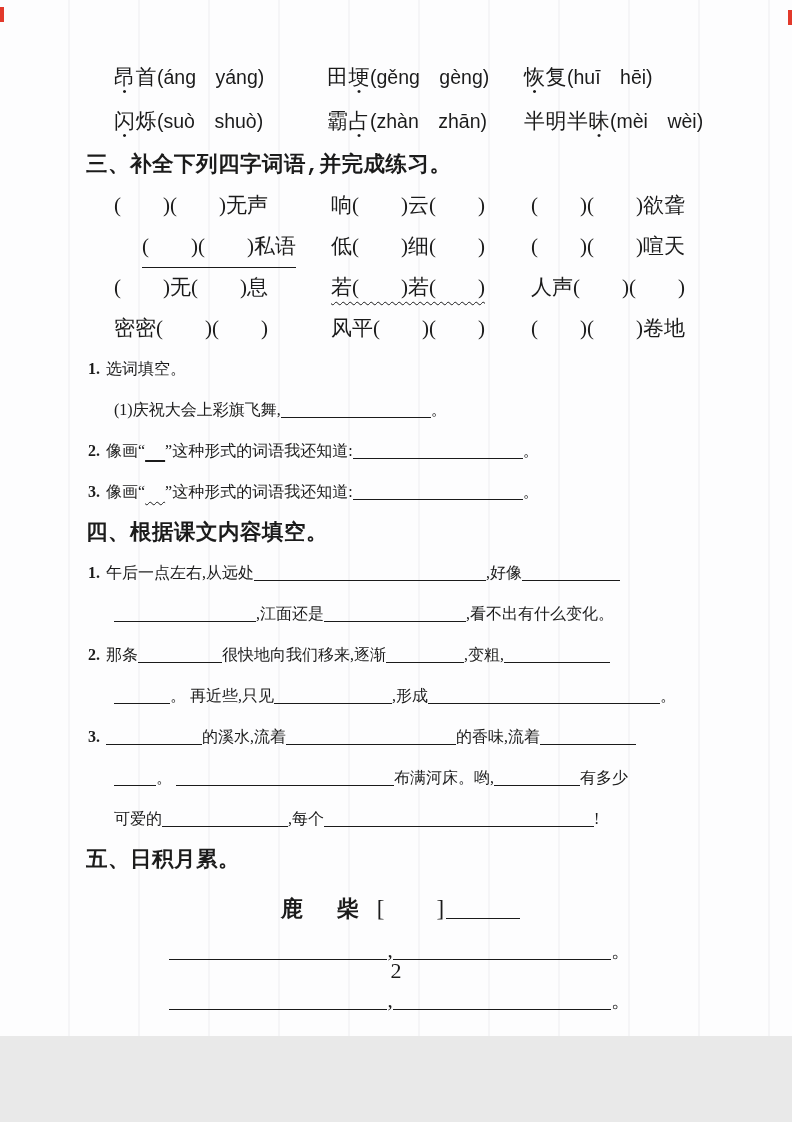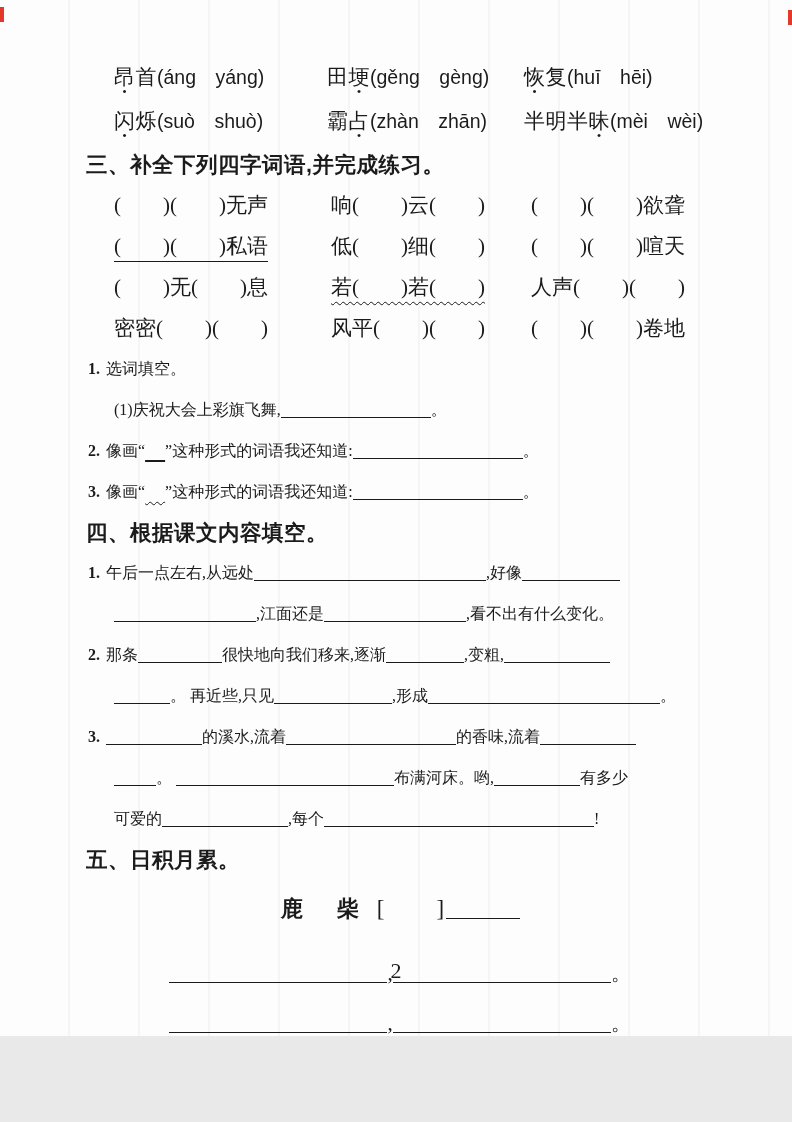--- a/index.html
+++ b/index.html
@@ -26,52 +26,52 @@
   .py-word{letter-spacing:.5px;}
   .py-char{position:relative;display:inline-block;}
   .py-char.dotted::after{
     content:"•";position:absolute;left:50%;bottom:-15px;
     transform:translateX(-50%);font-size:13px;color:#1b1b1b;
   }
   .py-pinyin{font-family:"Liberation Sans","DejaVu Sans",sans-serif;font-size:19.5px;}
 
   
   .sec-heading{
-    font-family:Liberation Sans, sans-serif;
+    font-family:Liberation Mono, monospace;
     font-weight:700;font-size:21.5px;line-height:30px;
     margin:14px 0 10px -2px;letter-spacing:.5px;
   }
 
   
   .idiom-row{display:flex;margin:0 0 11px 26px;font-size:21px;line-height:30px;}
   .idiom-col0{width:217px;}
   .idiom-col1{width:200px;}
   .idiom-col2{flex:1;}
   .idiom-item{white-space:nowrap;text-align:right;}
-  .u-solid{border-bottom:1.6px solid #1b1b1b;padding-bottom:3px;}
+  .u-solid{border-bottom:1.6px solid #1b1b1b;padding-bottom:9px;margin-left:28px;}
   .u-wavy{text-decoration:underline;text-decoration-style:wavy;
           text-decoration-thickness:1px;text-underline-offset:7px;}
 
   
   .qline{font-size:16px;line-height:30px;margin-bottom:11px;white-space:nowrap;}
   .qnum{font-weight:700;margin-right:6px;}
   .qbody{display:inline;}
   .indent{margin-left:26px;}
   .blank{display:inline-block;border-bottom:1.6px solid #1b1b1b;height:20px;
          vertical-align:-3px;}
   .inline-line{white-space:pre;}
   .inline-line.solid{text-decoration:underline;text-decoration-thickness:1.5px;
                      text-underline-offset:4px;}
   .inline-line.wavy{text-decoration:underline;text-decoration-style:wavy;
                     text-decoration-thickness:1px;text-underline-offset:4px;}
   .sub-gap{margin-top:0;}
 
   
   .poem{text-align:center;margin-top:18px;}
-  .poem-title-line{font-size:22px;margin:10px 0 35px 0;}
+  .poem-title-line{font-size:22px;margin:10px 0 12px 0;}
   .poem-title{font-family:"Liberation Sans","DejaVu Sans",sans-serif;font-weight:700;
               letter-spacing:6px;}
   .poem-bracket{font-size:23px;letter-spacing:2px;margin-left:12px;}
   .poem-line{font-size:21px;margin-bottom:22px;white-space:nowrap;}
 
   .page-number{position:absolute;left:0;right:0;bottom:52px;text-align:center;
                font-size:22px;}
 </style>
 </head>
 <body>

